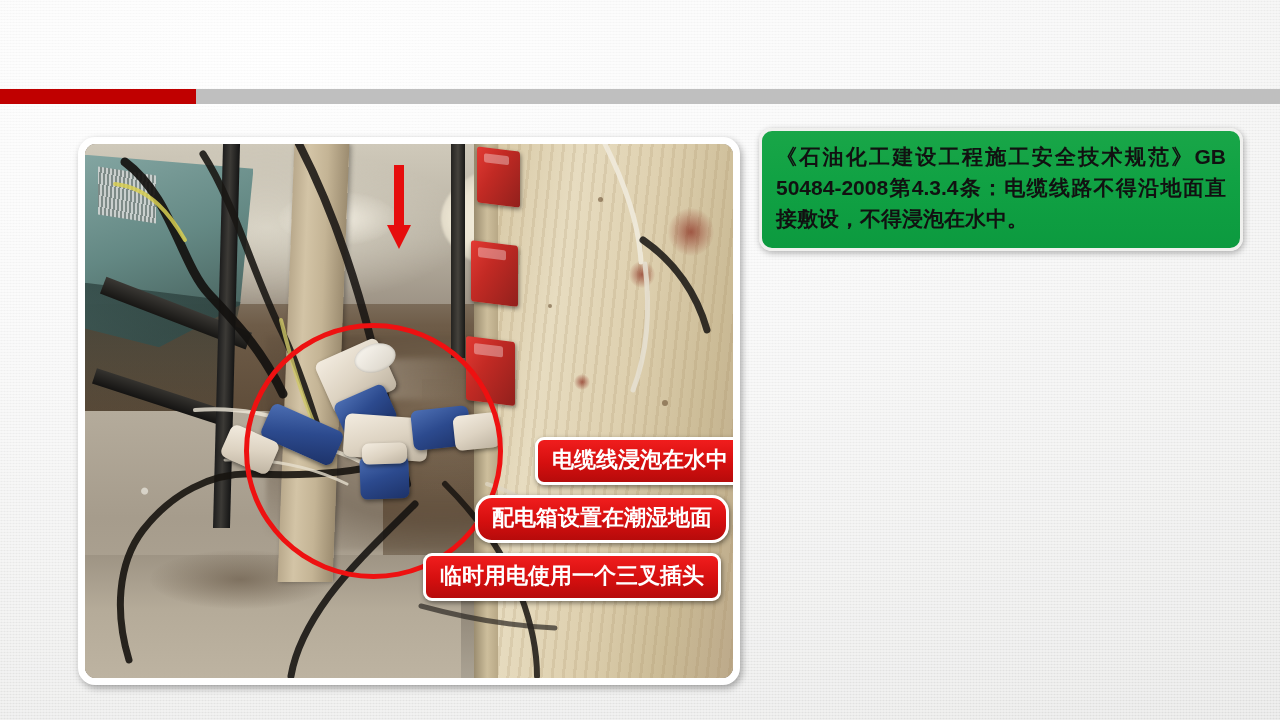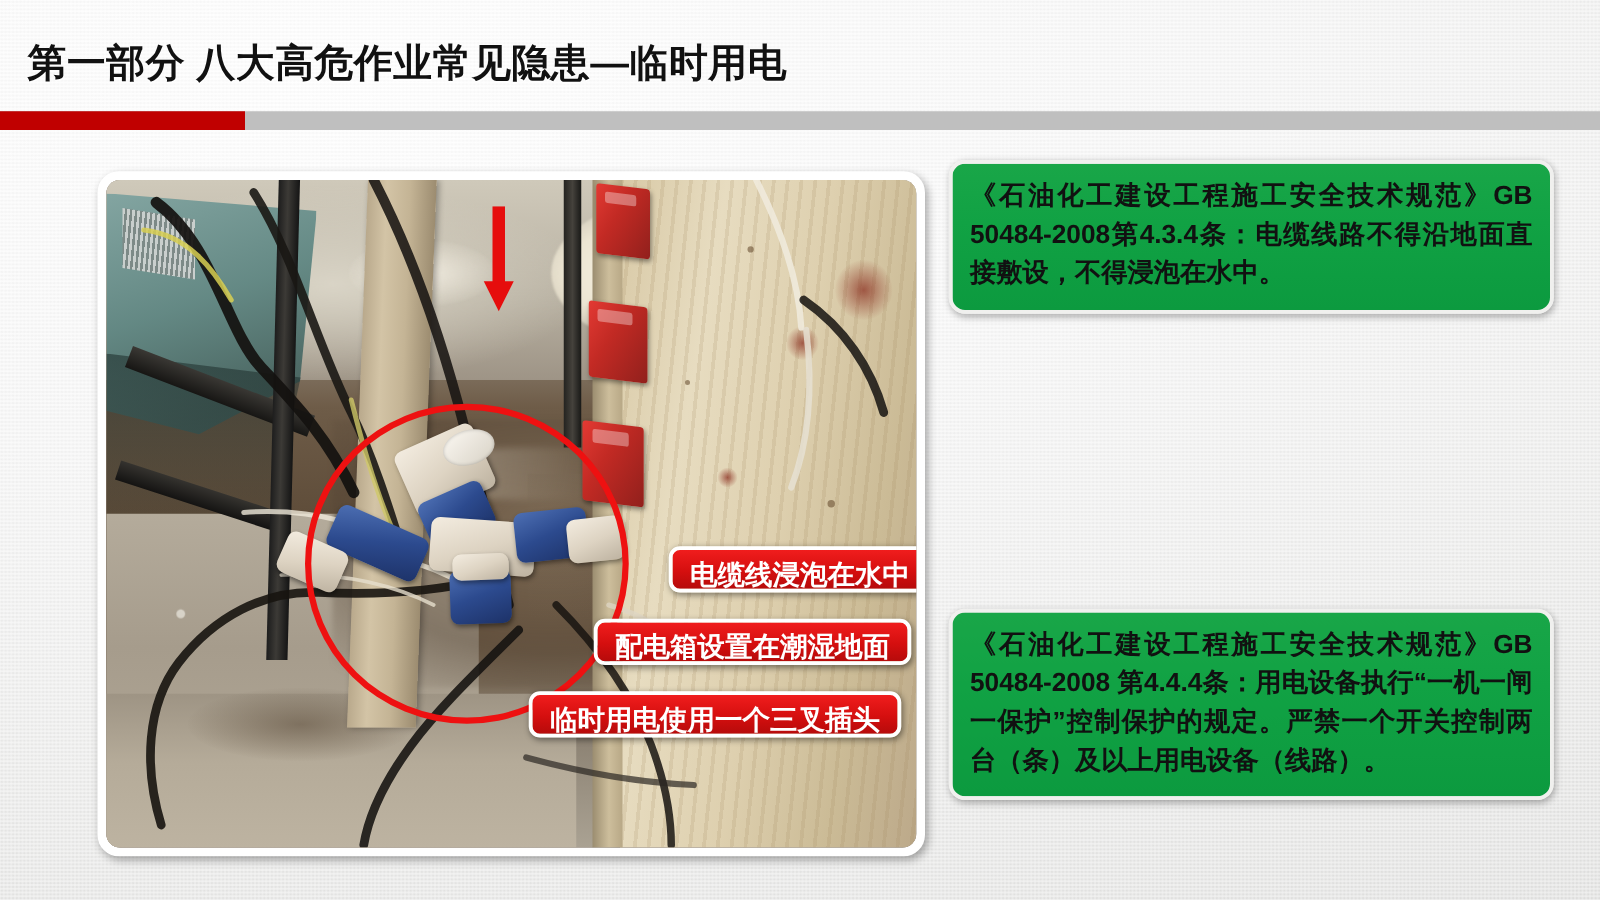--- a/index.html
+++ b/index.html
@@ -285,27 +285,27 @@
   
   .callout {
     position: absolute;
     background: linear-gradient(180deg, #f01d1d 0%, #d50f0f 55%, #b60b0b 100%);
     border: 3px solid #ffffff;
     border-radius: 9px;
     color: #ffffff;
     font-size: 22px;
     font-weight: bold;
     line-height: 1;
-    padding: 9px 14px 0;
+    padding: 9px 14px 11px;
     white-space: nowrap;
     box-shadow: 1px 2px 5px rgba(0,0,0,.45);
     text-align: center;
   }
   #callout-1 { left: 528px; top: 430px; }
-  #callout-2 { left: 468px; top: 488px; }
+  #callout-2 { left: 468px; top: 488px; border-radius: 17px; }
   #callout-3 { left: 404px; top: 546px; margin-left: 12px; }
 
   
   .green-box {
     position: absolute;
     left: 759px;
     width: 484px;
     box-sizing: border-box;
     background: linear-gradient(180deg, #19a648 0%, #11a244 40%, #0c9a3f 100%);
     border: 3px solid #f0f0ee;
@@ -321,21 +321,20 @@
   }
   #green-1 { top: 128px; }
   #green-2 { top: 277px; }
   #green-3 { top: 487px; }
 </style>
 </head>
 <body>
 
 <div id="slide">
 
-  <div id="title">第一部分  八大高危作业常见隐患—临时用电</div>
   <div id="rule-gray"></div>
   <div id="rule-red"></div>
 
   <div id="photo-frame">
     <div id="photo">
 
       <div class="ph" id="ground"></div>
       <div class="ph" id="concrete-top"></div>
       <div class="ph" id="white-blob-a"></div>
       <div class="ph" id="white-blob-b"></div>
@@ -410,15 +409,14 @@
       </svg>
 
       <div class="callout" id="callout-1" style="position:absolute;left:450px;top:293px;">电缆线浸泡在水中</div>
       <div class="callout" id="callout-2" style="position:absolute;left:390px;top:351px;">配电箱设置在潮湿地面</div>
       <div class="callout" id="callout-3" style="position:absolute;left:326px;top:409px;">临时用电使用一个三叉插头</div>
 
     </div>
   </div>
 
   <div class="green-box" id="green-1">《石油化工建设工程施工安全技术规范》GB 50484-2008第4.3.4条：电缆线路不得沿地面直接敷设，不得浸泡在水中。</div>
-  <div class="green-box" id="green-3">《石油化工建设工程施工安全技术规范》GB 50484-2008 第4.4.4条：用电设备执行“一机一闸一保护”控制保护的规定。严禁一个开关控制两台（条）及以上用电设备（线路）。</div>
 
 </div>
 
 </body></html>

